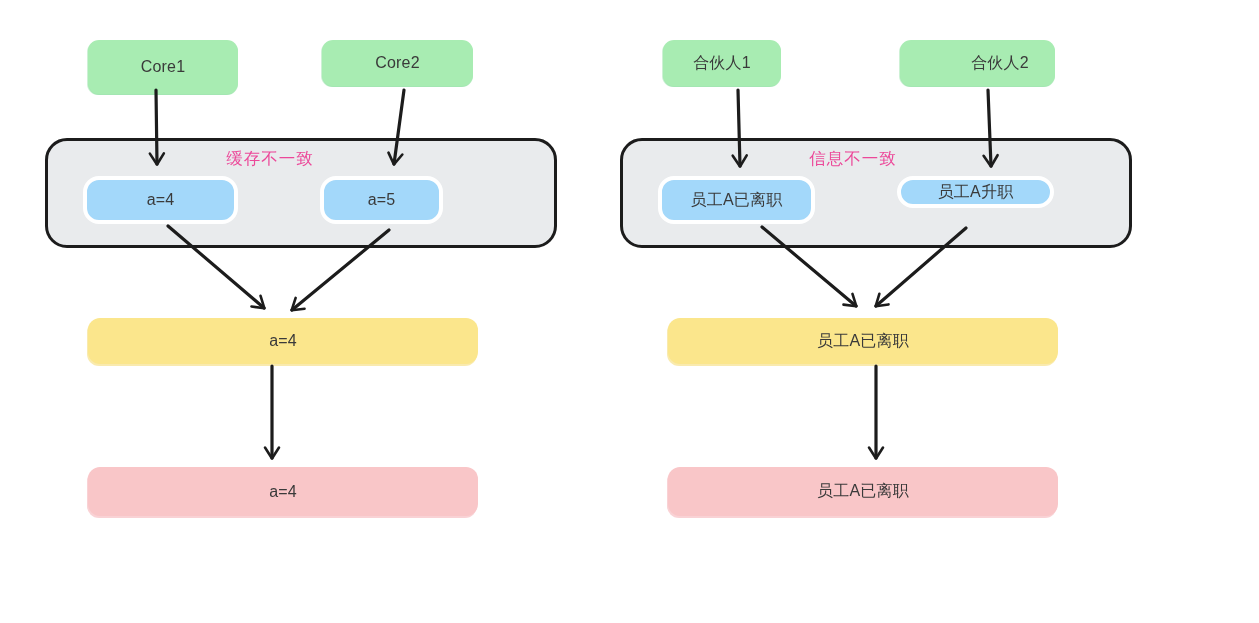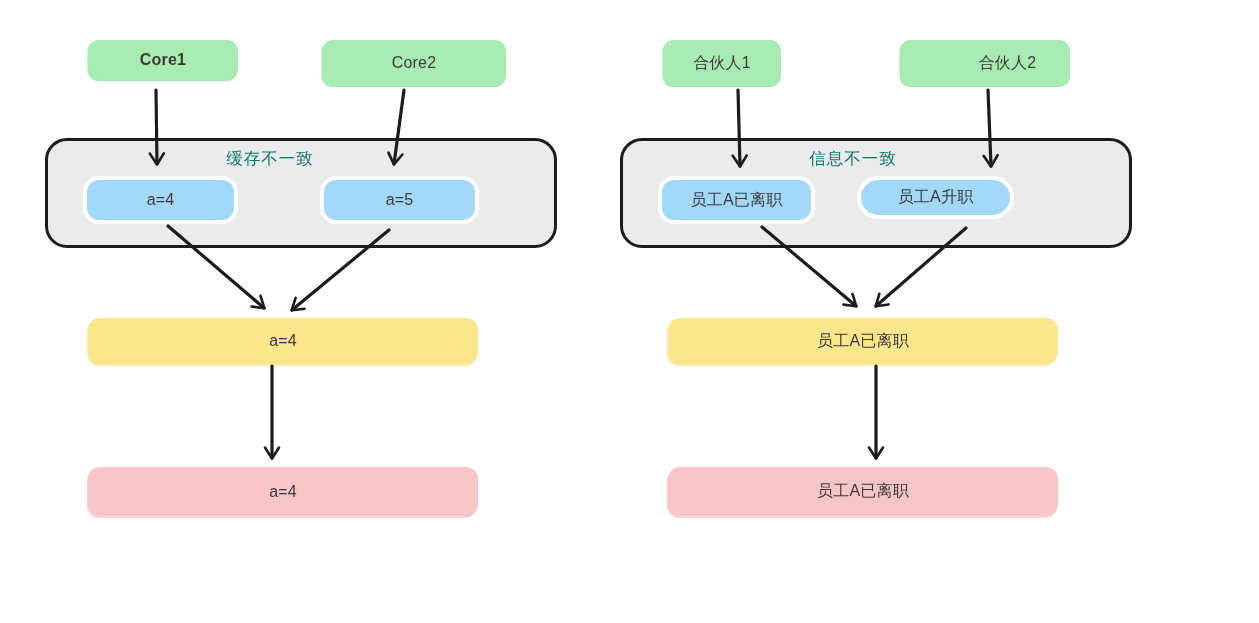--- a/index.html
+++ b/index.html
@@ -54,21 +54,21 @@
   .container-box {
     position: absolute;
     box-sizing: border-box;
     background: var(--container_fill, #e9ebed);
     border: 3.5px solid var(--stroke, #1c1c1c);
     border-radius: 22px;
   }
   .container-title {
     position: absolute;
     font-size: 16.5px;
-    color: #0f766e;
+    color: #ec4899;
     text-align: center;
     letter-spacing: 1px;
   }
   svg.arrows {
     position: absolute;
     inset: 0;
     pointer-events: none;
   }
   svg.arrows path.shaft {
     fill: none;
@@ -78,37 +78,37 @@
   }
 </style>
 </head>
 <body>
 
 <div class="canvas">
 
   <div class="container-box" style="left:45px; top:138px; width:512px; height:110px;"></div>
   <div class="container-title" style="left:185px; top:148px; width:170px;">缓存不一致</div>
 
-  <div class="node green" style="left:88px; top:40px; width:150px; height:40px;font-weight:bold;">Core1</div>
-  <div class="node green" style="left:322px; top:40px; width:184px; height:46px;">Core2</div>
+  <div class="node green" style="left:88px; top:40px; width:150px; height:54px;">Core1</div>
+  <div class="node green" style="left:322px; top:40px; width:151px; height:46px;">Core2</div>
 
   <div class="node blue" style="left:83px; top:176px; width:155px; height:48px;">a=4</div>
-  <div class="node blue" style="left:320px; top:176px; width:159px; height:48px;">a=5</div>
+  <div class="node blue" style="left:320px; top:176px; width:123px; height:48px;">a=5</div>
 
   <div class="node yellow" style="left:88px; top:318px; width:390px; height:46px;">a=4</div>
   <div class="node pink" style="left:88px; top:467px; width:390px; height:49px;">a=4</div>
 
   <div class="container-box" style="left:620px; top:138px; width:512px; height:110px;"></div>
   <div class="container-title" style="left:768px; top:148px; width:170px;">信息不一致</div>
 
   <div class="node green" style="left:663px; top:40px; width:118px; height:46px;">合伙人1</div>
-  <div class="node green" style="left:900px; top:40px; width:170px; height:46px;padding-left:45px;">合伙人2</div>
+  <div class="node green" style="left:900px; top:40px; width:155px; height:46px;padding-left:45px;">合伙人2</div>
 
   <div class="node blue" style="left:658px; top:176px; width:157px; height:48px;">员工A已离职</div>
-  <div class="node blue" style="left:857px; top:176px; width:157px; height:43px;border-radius:23px;">员工A升职</div>
+  <div class="node blue" style="left:897px; top:176px; width:157px; height:32px;border-radius:23px;">员工A升职</div>
 
   <div class="node yellow" style="left:668px; top:318px; width:390px; height:46px;">员工A已离职</div>
   <div class="node pink" style="left:668px; top:467px; width:390px; height:49px;">员工A已离职</div>
 
   <svg class="arrows" width="1259" height="623" viewBox="0 0 1259 623">
     <defs>
       <marker id="ah" viewBox="-14 -10 16 20" refX="-0.5" refY="0" markerWidth="16" markerHeight="20" orient="auto" markerUnits="userSpaceOnUse">
         <path d="M-11,-7 L0,0 L-11,7" fill="none" stroke="#1c1c1c" stroke-width="2.6" stroke-linecap="round" stroke-linejoin="round"></path>
       </marker>
     </defs>

